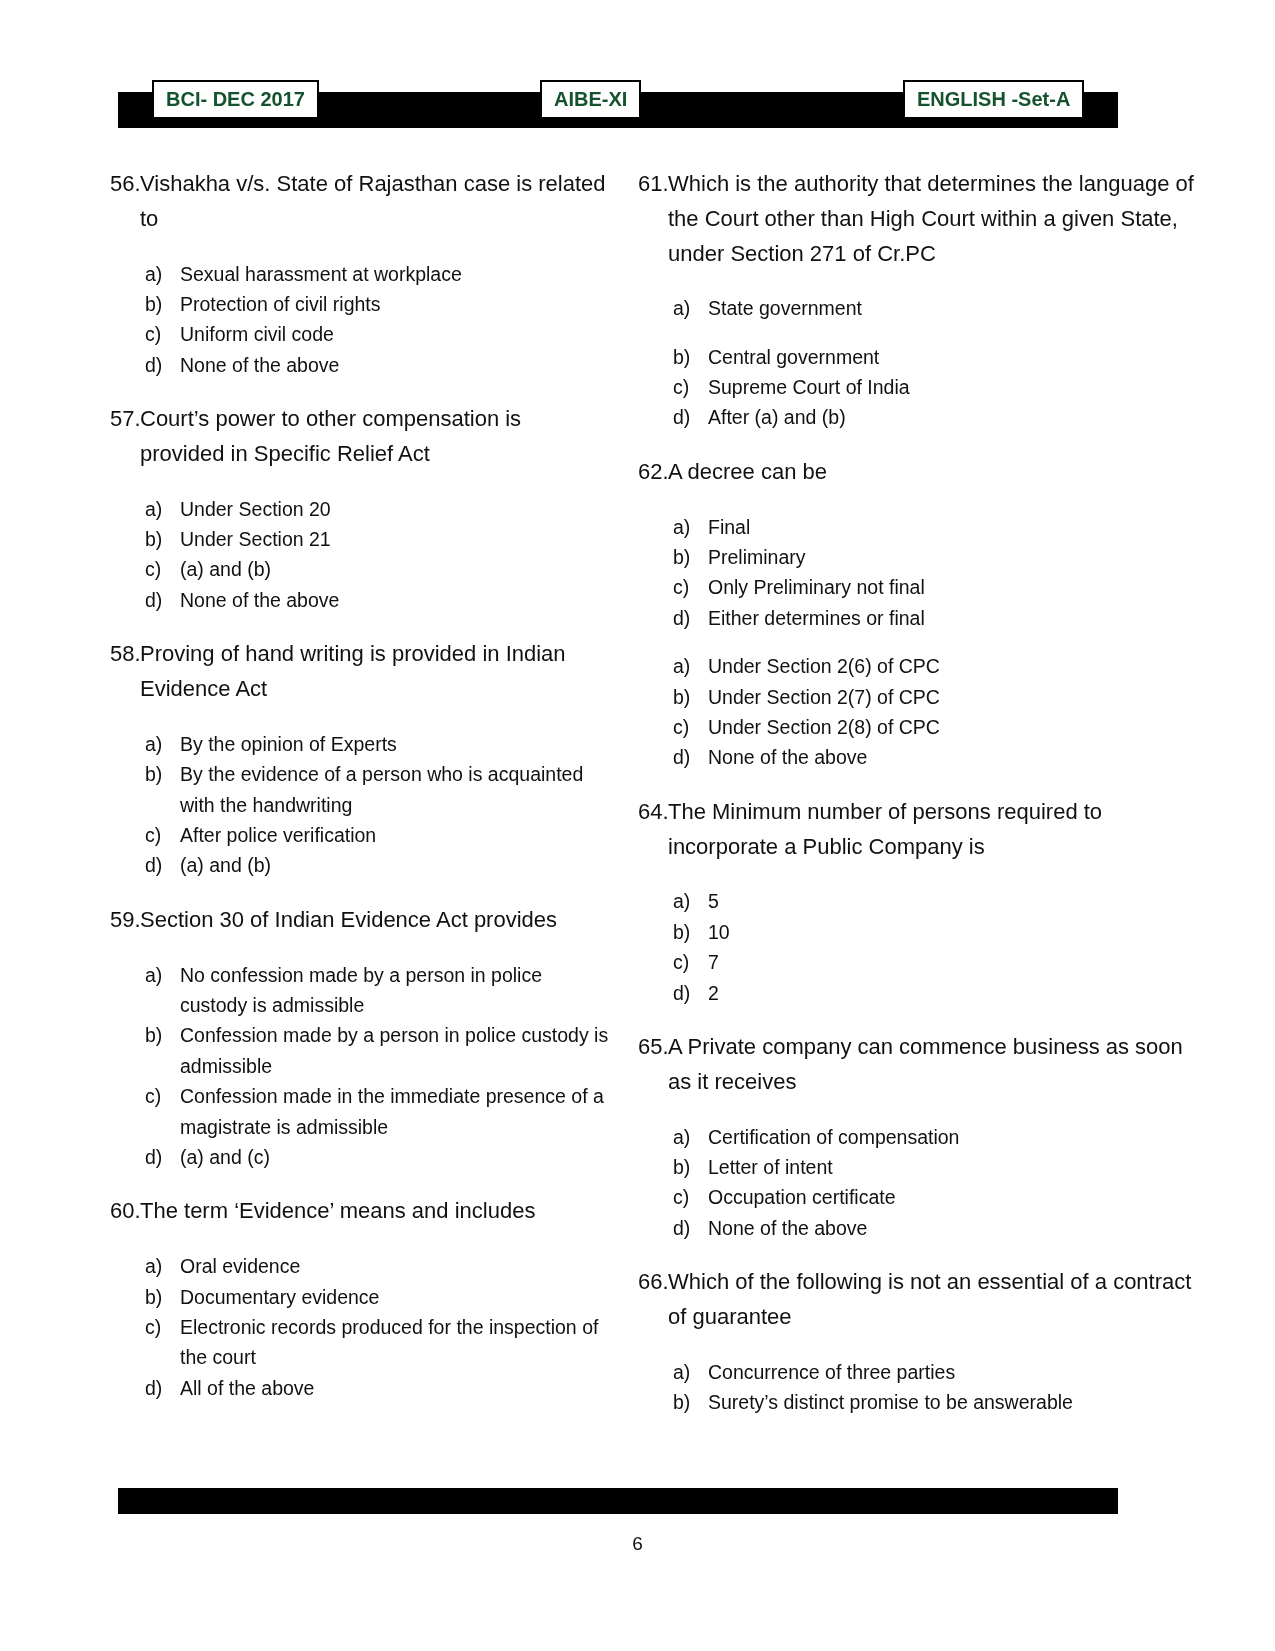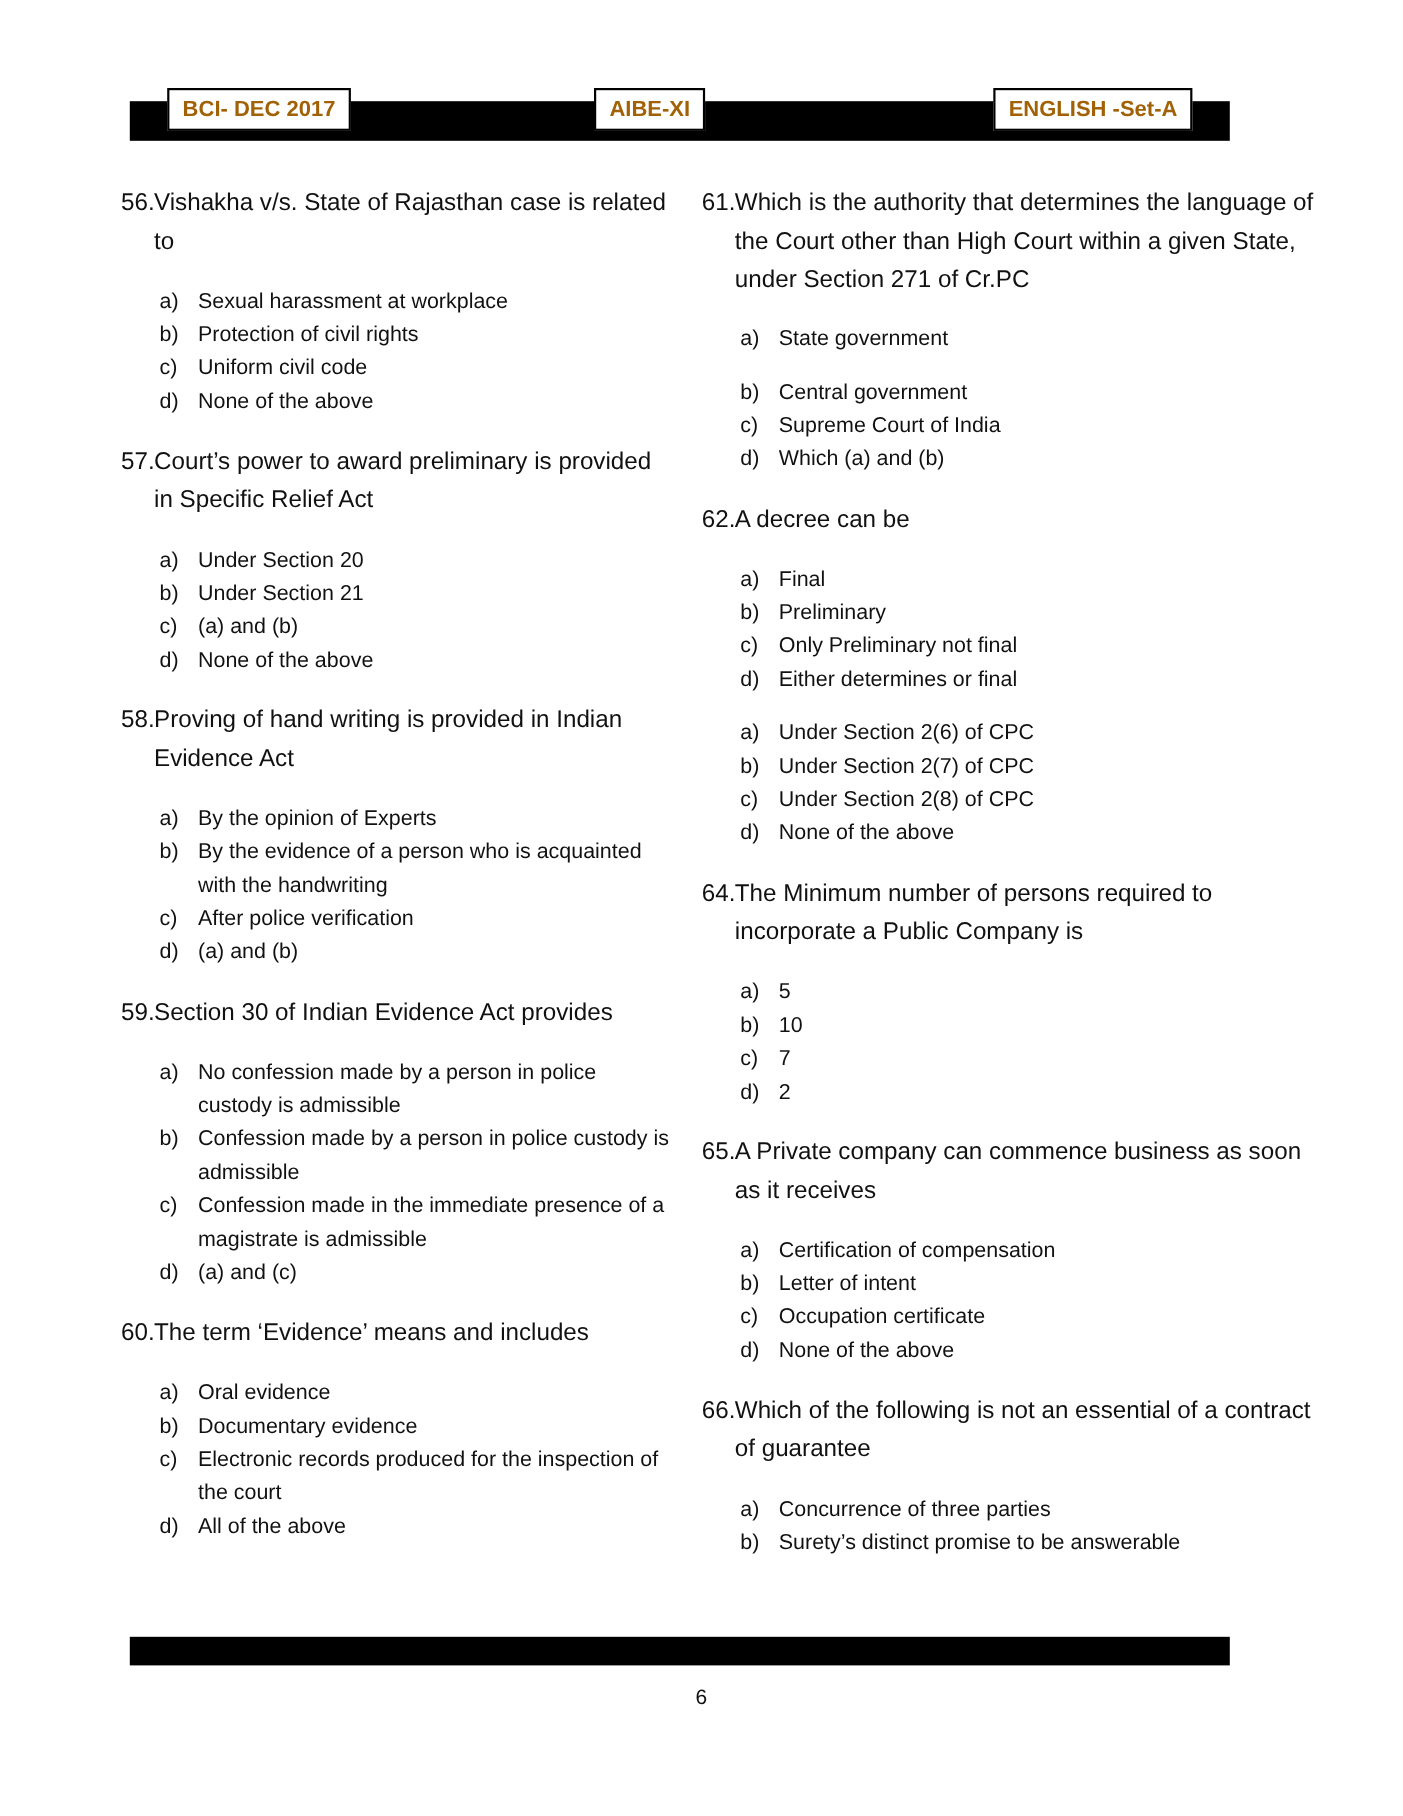--- a/index.html
+++ b/index.html
@@ -27,21 +27,21 @@
     top: 92px;
     width: 1000px;
     height: 36px;
     background: #000000;
     display: flex;
     align-items: center;
   }
   .hdr-box {
     background: #ffffff;
     border: 2px solid #000000;
-    color: #a16207;
+    color: #14532d;
     font-size: 20px;
     font-weight: 600;
     line-height: 1;
     padding: 7px 12px 8px 12px;
     white-space: nowrap;
     box-sizing: border-box;
   }
   .hdr-left   { position: absolute; left: 34px;  top: -12px; }
   .hdr-center { position: absolute; left: 422px; top: -12px; }
   .hdr-right  { position: absolute; left: 785px; top: -12px; }
@@ -142,21 +142,21 @@
         <div class="q-block">
           <p class="q-text"><span class="qnum">56.</span><span>Vishakha v/s. State of Rajasthan case is related to</span></p>
           <ul class="opts">
             <li class="opt"><span class="olabel">a)</span><span>Sexual harassment at workplace</span></li>
             <li class="opt"><span class="olabel">b)</span><span>Protection of civil rights</span></li>
             <li class="opt"><span class="olabel">c)</span><span>Uniform civil code</span></li>
             <li class="opt"><span class="olabel">d)</span><span>None of the above</span></li>
           </ul>
         </div>
         <div class="q-block">
-          <p class="q-text"><span class="qnum">57.</span><span>Court’s power to award preliminary is provided in Specific Relief Act</span></p>
+          <p class="q-text"><span class="qnum">57.</span><span>Court’s power to other compensation is provided in Specific Relief Act</span></p>
           <ul class="opts">
             <li class="opt"><span class="olabel">a)</span><span>Under Section 20</span></li>
             <li class="opt"><span class="olabel">b)</span><span>Under Section 21</span></li>
             <li class="opt"><span class="olabel">c)</span><span>(a) and (b)</span></li>
             <li class="opt"><span class="olabel">d)</span><span>None of the above</span></li>
           </ul>
         </div>
         <div class="q-block">
           <p class="q-text"><span class="qnum">58.</span><span>Proving of hand writing is provided in Indian Evidence Act</span></p>
           <ul class="opts">
@@ -185,21 +185,21 @@
           </ul>
         </div>
       </div>
     <div class="col col-right" id="right-col">
         <div class="q-block">
           <p class="q-text"><span class="qnum">61.</span><span>Which is the authority that determines the language of the Court other than High Court within a given State, under Section 271 of Cr.PC</span></p>
           <ul class="opts">
             <li class="opt gap-after"><span class="olabel">a)</span><span>State government</span></li>
             <li class="opt"><span class="olabel">b)</span><span>Central government</span></li>
             <li class="opt"><span class="olabel">c)</span><span>Supreme Court of India</span></li>
-            <li class="opt"><span class="olabel">d)</span><span>Which (a) and (b)</span></li>
+            <li class="opt"><span class="olabel">d)</span><span>After (a) and (b)</span></li>
           </ul>
         </div>
         <div class="q-block">
           <p class="q-text"><span class="qnum">62.</span><span>A decree can be</span></p>
           <ul class="opts">
             <li class="opt"><span class="olabel">a)</span><span>Final</span></li>
             <li class="opt"><span class="olabel">b)</span><span>Preliminary</span></li>
             <li class="opt"><span class="olabel">c)</span><span>Only Preliminary not final</span></li>
             <li class="opt"><span class="olabel">d)</span><span>Either determines or final</span></li>
           </ul>

